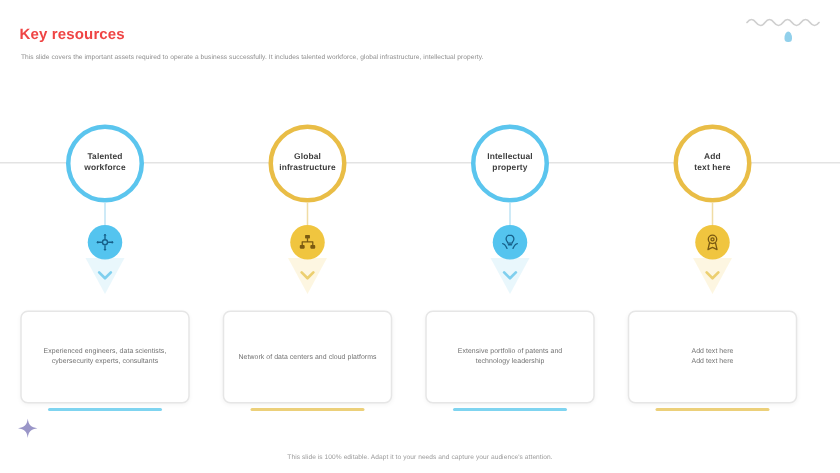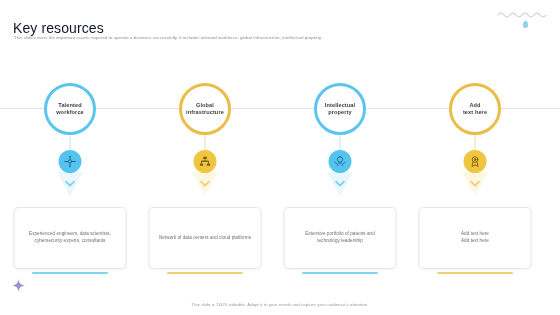--- a/index.html
+++ b/index.html
@@ -7,21 +7,21 @@
     width:560px;height:315px;overflow:hidden;
     background:#ffffff;
     font-family:"Liberation Sans","DejaVu Sans",sans-serif;
     position:relative;
   }
   .slide{position:absolute;inset:0;background:#fff;}
 
   
   .title{
     position:absolute;left:13px;top:11px;
-    font-size:14px;font-weight:400;color:#0f172a;
+    font-size:10px;font-weight:700;color:#ef4444;
     letter-spacing:.1px;
   }
   .subtitle{
     position:absolute;left:14px;top:35px;right:40px;
     font-size:4.4px;color:#8d8d8d;letter-spacing:.05px;
     line-height:6px;white-space:nowrap;
   }
 
   
   .squiggle{position:absolute;right:11px;top:10px;width:52px;height:9px;}

